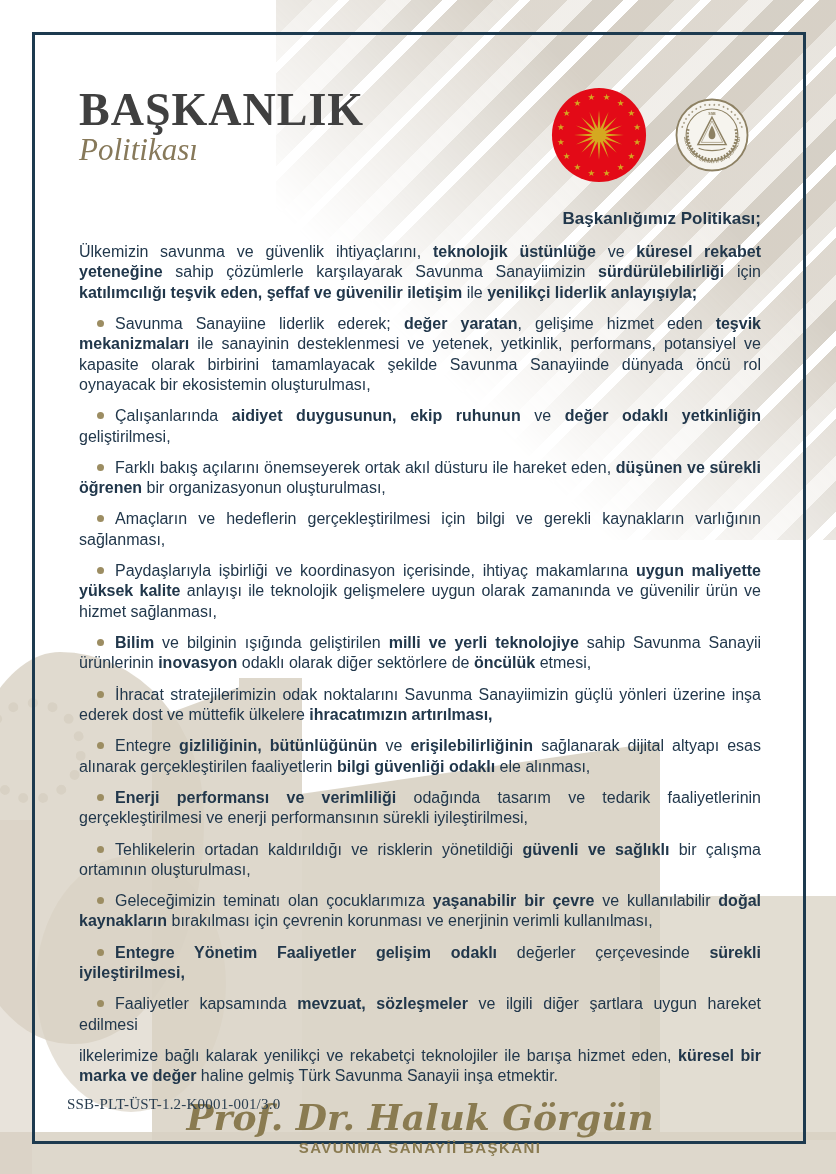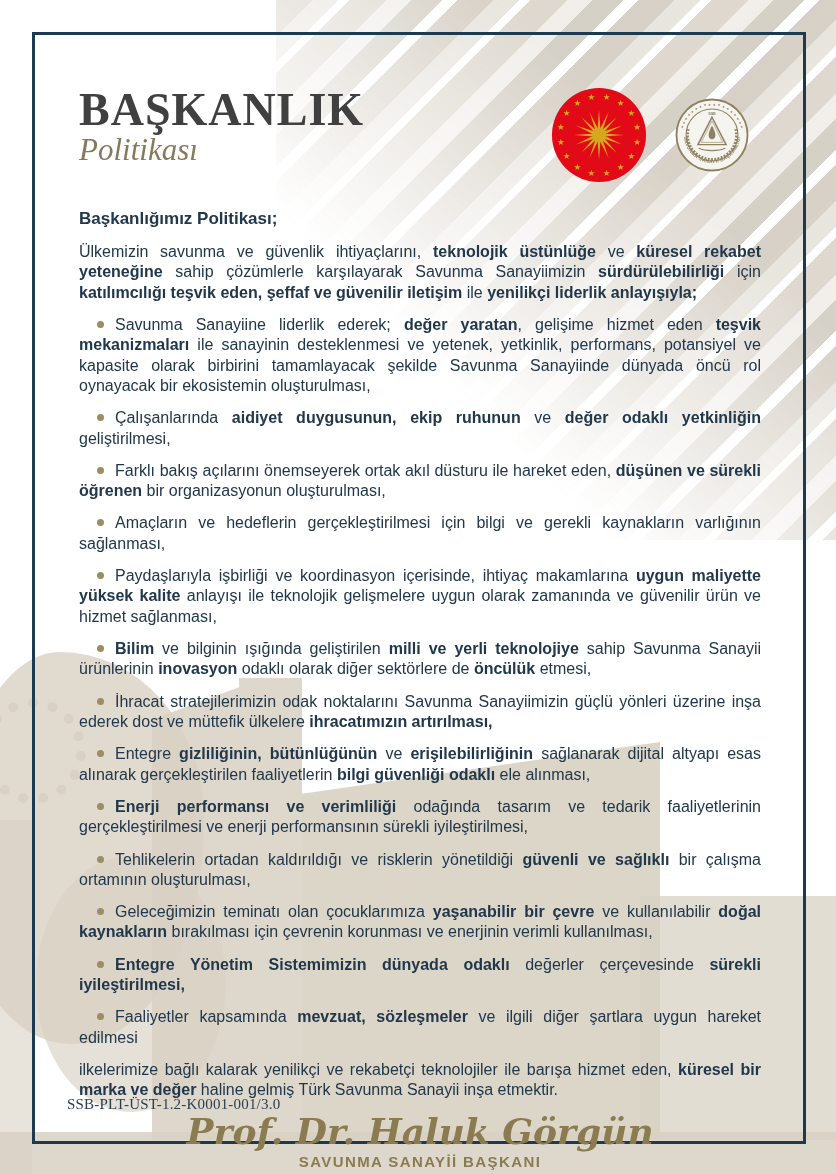--- a/index.html
+++ b/index.html
@@ -47,23 +47,23 @@
 
   .header{position:relative;height:104px;margin-bottom:12px;}
   .t1{font-family:"Liberation Serif",serif;font-weight:700;font-size:46px;line-height:1.02;
       letter-spacing:1px;color:#404040;}
   .t2{font-family:"Liberation Serif",serif;font-style:italic;font-weight:400;font-size:31px;
       line-height:1.0;color:#87795a;}
   .logos{position:absolute;top:0;right:12px;display:flex;align-items:center;gap:28px;}
   .seal-tr{width:96px;height:96px;}
   .seal-ssb{width:74px;height:74px;}
 
-  .intro-label{font-size:17px;font-weight:700;color:#21374b;margin:18px 0 13px;}
-
-  .body-text p{margin:12px 0 11px;text-align:justify;font-size:16px;line-height:1.27;color:#21374b;}
+  .intro-label{font-size:17px;font-weight:700;color:#21374b;margin:18px 0 13px;text-align:right;}
+
+  .body-text p{margin:0 0 11px;text-align:justify;font-size:16px;line-height:1.27;color:#21374b;}
   .body-text p.bullet{text-indent:18px;}
   .body-text b{font-weight:700;}
   .dot{display:inline-block;width:7px;height:7px;border-radius:50%;background:#9c8d62;
        margin-right:11px;vertical-align:2px;}
 
   .signature{text-align:center;margin-top:4px;}
   .sig-name{font-family:"DejaVu Serif",serif;font-style:italic;font-weight:700;font-size:36px;
             line-height:1.1;color:#8a7b51;}
   .sig-title{font-size:15px;font-weight:700;letter-spacing:1.4px;color:#8a7b51;margin-top:2px;}
 
@@ -183,21 +183,21 @@
         <p class="bullet"><span class="dot"></span><span>Çalışanlarında </span><b>aidiyet duygusunun, ekip ruhunun</b><span> ve </span><b>değer odaklı yetkinliğin</b><span> geliştirilmesi,</span></p>
         <p class="bullet"><span class="dot"></span><span>Farklı bakış açılarını önemseyerek ortak akıl düsturu ile hareket eden, </span><b>düşünen ve sürekli öğrenen</b><span> bir organizasyonun oluşturulması,</span></p>
         <p class="bullet"><span class="dot"></span><span>Amaçların ve hedeflerin gerçekleştirilmesi için bilgi ve gerekli kaynakların varlığının sağlanması,</span></p>
         <p class="bullet"><span class="dot"></span><span>Paydaşlarıyla işbirliği ve koordinasyon içerisinde, ihtiyaç makamlarına </span><b>uygun maliyette yüksek kalite</b><span> anlayışı ile teknolojik gelişmelere uygun olarak zamanında ve güvenilir ürün ve hizmet sağlanması,</span></p>
         <p class="bullet"><span class="dot"></span><b>Bilim</b><span> ve bilginin ışığında geliştirilen </span><b>milli ve yerli teknolojiye</b><span> sahip Savunma Sanayii ürünlerinin </span><b>inovasyon</b><span> odaklı olarak diğer sektörlere de </span><b>öncülük</b><span> etmesi,</span></p>
         <p class="bullet"><span class="dot"></span><span>İhracat stratejilerimizin odak noktalarını Savunma Sanayiimizin güçlü yönleri üzerine inşa ederek dost ve müttefik ülkelere </span><b>ihracatımızın artırılması,</b></p>
         <p class="bullet"><span class="dot"></span><span>Entegre </span><b>gizliliğinin, bütünlüğünün</b><span> ve </span><b>erişilebilirliğinin</b><span> sağlanarak dijital altyapı esas alınarak gerçekleştirilen faaliyetlerin </span><b>bilgi güvenliği odaklı</b><span> ele alınması,</span></p>
         <p class="bullet"><span class="dot"></span><b>Enerji performansı ve verimliliği</b><span> odağında tasarım ve tedarik faaliyetlerinin gerçekleştirilmesi ve enerji performansının sürekli iyileştirilmesi,</span></p>
         <p class="bullet"><span class="dot"></span><span>Tehlikelerin ortadan kaldırıldığı ve risklerin yönetildiği </span><b>güvenli ve sağlıklı</b><span> bir çalışma ortamının oluşturulması,</span></p>
         <p class="bullet"><span class="dot"></span><span>Geleceğimizin teminatı olan çocuklarımıza </span><b>yaşanabilir bir çevre</b><span> ve kullanılabilir </span><b>doğal kaynakların</b><span> bırakılması için çevrenin korunması ve enerjinin verimli kullanılması,</span></p>
-        <p class="bullet"><span class="dot"></span><b>Entegre Yönetim Sistemimizin dünyada odaklı</b><span> değerler çerçevesinde </span><b>sürekli iyileştirilmesi,</b></p>
+        <p class="bullet"><span class="dot"></span><b>Entegre Yönetim Faaliyetler gelişim odaklı</b><span> değerler çerçevesinde </span><b>sürekli iyileştirilmesi,</b></p>
         <p class="bullet"><span class="dot"></span><span>Faaliyetler kapsamında </span><b>mevzuat, sözleşmeler</b><span> ve ilgili diğer şartlara uygun hareket edilmesi</span></p>
         <p class="plain"><span>ilkelerimize bağlı kalarak yenilikçi ve rekabetçi teknolojiler ile barışa hizmet eden, </span><b>küresel bir marka ve değer</b><span> haline gelmiş Türk Savunma Sanayii inşa etmektir.</span></p>
       </div>
 
     <div class="signature">
       <div class="sig-name">Prof. Dr. Haluk Görgün</div>
       <div class="sig-title">SAVUNMA SANAYİİ BAŞKANI</div>
     </div>
 
     <div class="doc-code">SSB-PLT-ÜST-1.2-K0001-001/3.0</div>

